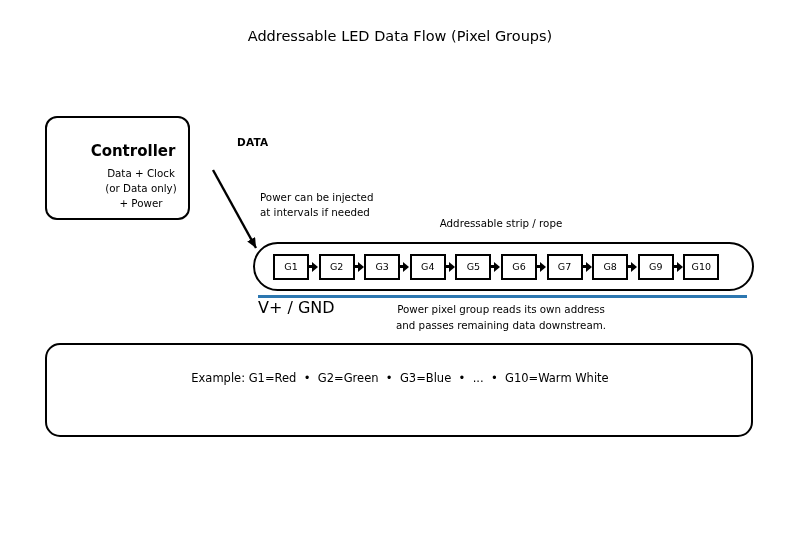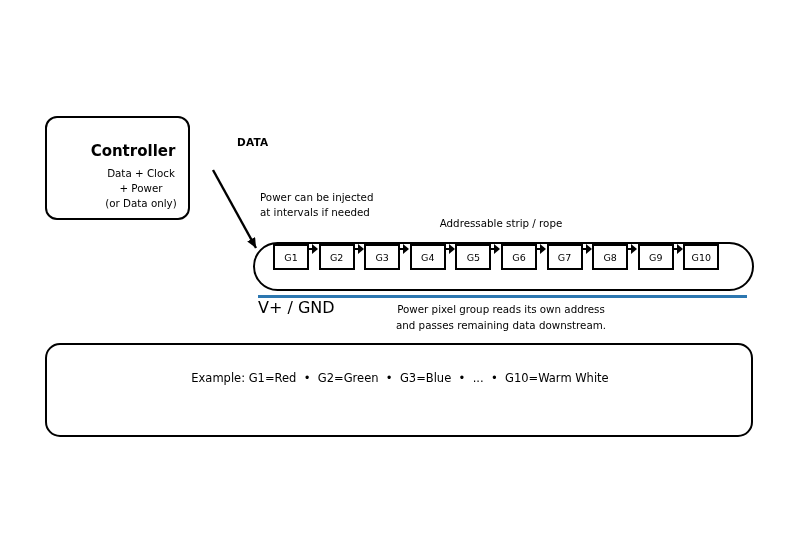--- a/index.html
+++ b/index.html
@@ -75,21 +75,21 @@
     width: 501px; height: 49px;
     border: 2.6px solid #000;
     border-radius: 24.5px;
     box-sizing: border-box;
     background: #ffffff;
   }
   .strip-inner {
     position: absolute;
     left: 18px; top: 0; bottom: 0;
     display: flex;
-    align-items: flex-start;
+    align-items: center;
   }
   .g-box {
     width: 36px; height: 26px;
     border: 2px solid #000;
     box-sizing: border-box;
     background: #ffffff;
     display: flex;
     align-items: center;
     justify-content: center;
     font-size: 9.5px;
@@ -152,27 +152,28 @@
     position: absolute;
     left: 0; top: 0;
     pointer-events: none;
   }
 </style>
 </head>
 <body>
 
 <div class="canvas">
 
+  <div class="abs page-title">Addressable LED Data Flow (Pixel Groups)</div>
 
   <div class="abs controller-box">
     <div class="abs controller-title">Controller</div>
     <div class="abs controller-lines">
       <div>Data + Clock</div>
+      <div>(or Data only)</div>
       <div>+ Power</div>
-      <div>(or Data only)</div>
     </div>
   </div>
 
   <div class="abs data-label">DATA</div>
 
   <svg class="overlay-svg" width="800" height="533" viewBox="0 0 800 533">
     <defs>
       <marker id="ah" markerUnits="userSpaceOnUse" markerWidth="12" markerHeight="11" refX="10" refY="4.5" orient="auto">
         <path d="M0,0 L10,4.5 L0,9 Z" fill="#000000"></path>
       </marker>

